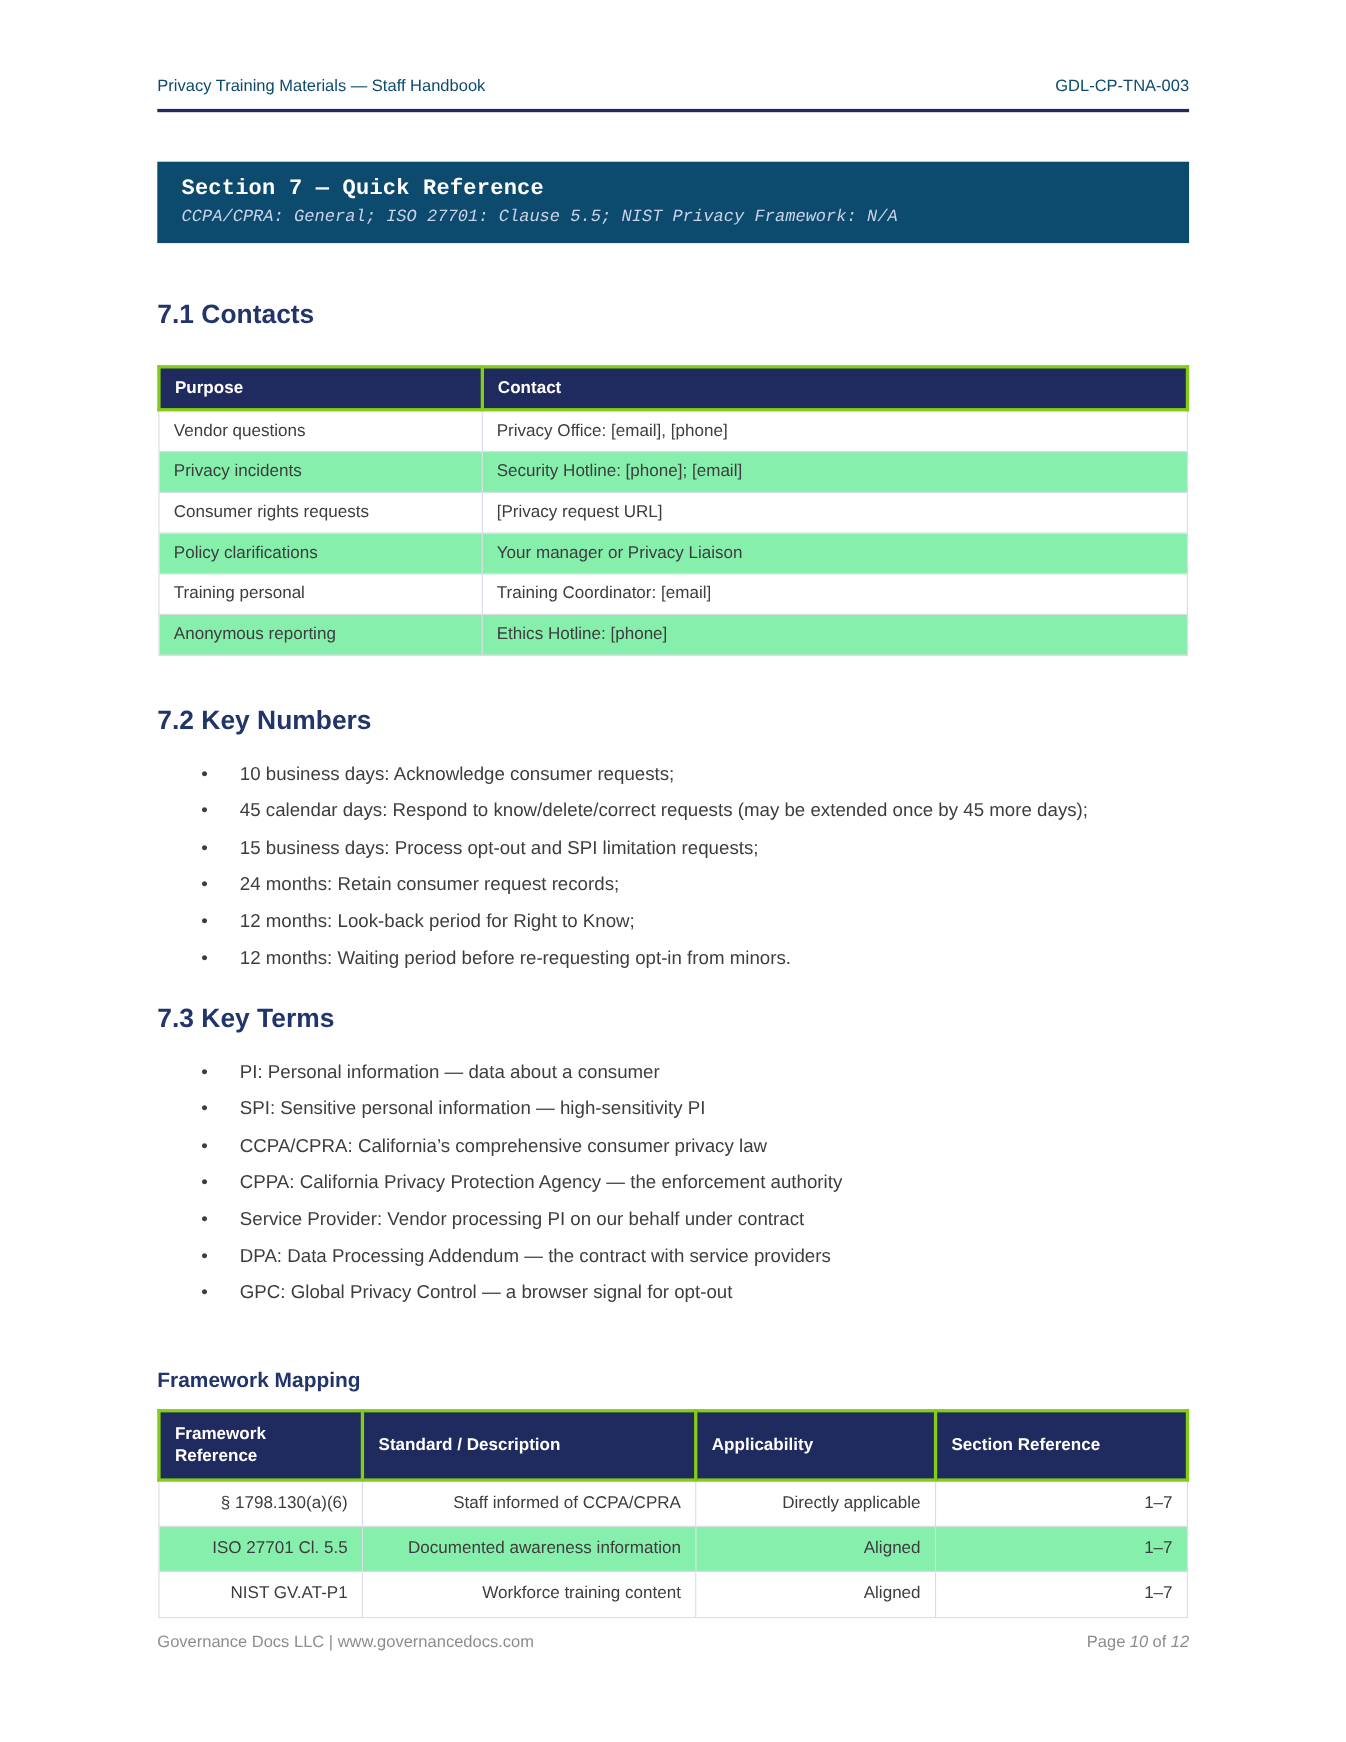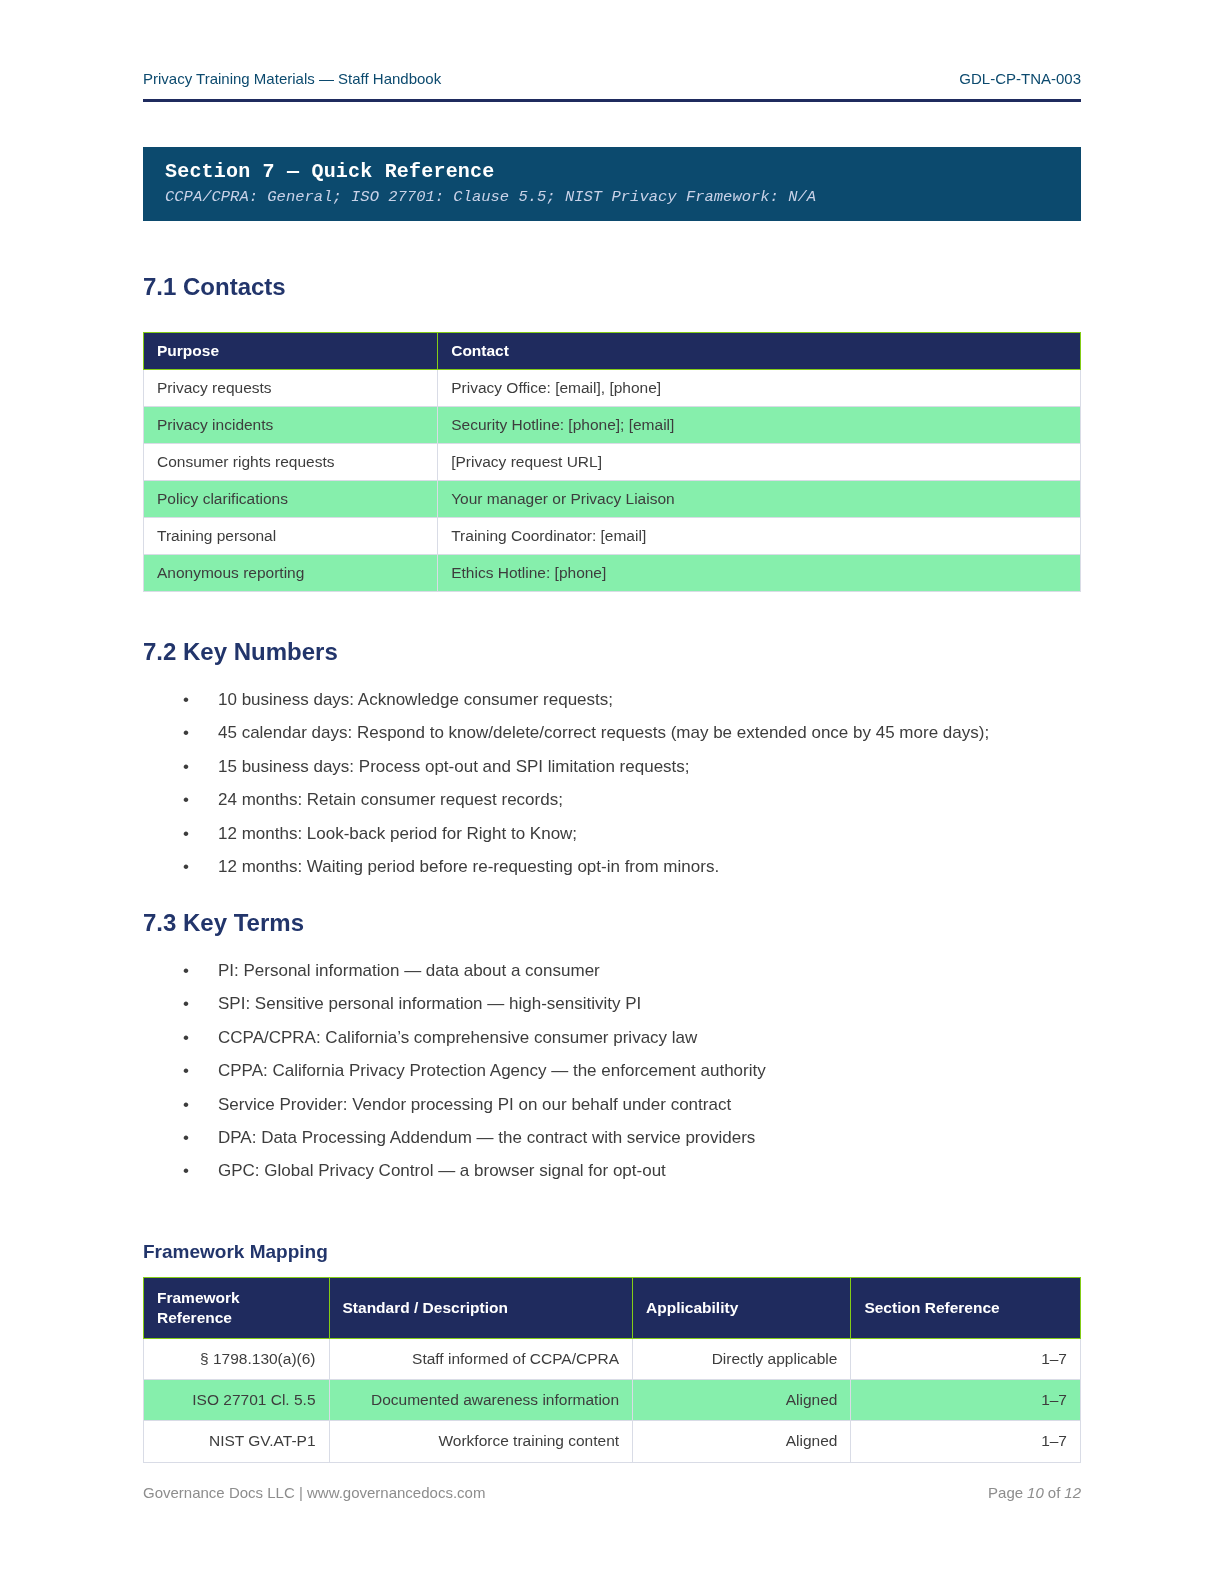--- a/index.html
+++ b/index.html
@@ -49,21 +49,21 @@
     border-collapse: collapse;
     font-size: 15.5px;
     border: 1px solid #b3bacb;
   }
   table.contacts-tbl  { margin-top: 31px; }
   table.framework-tbl { margin-top: 14px; }
   th {
     background: #1f2b5e; color: #ffffff;
     font-weight: bold; text-align: left;
     padding: 9px 13px;
-    border: 1px solid #84cc16;
+    border: 3px solid #84cc16;
     font-size: 15.5px;
   }
   td {
     padding: 9px 13px;
     border: 1px solid #d9dce6;
     color: #3d3d3d;
     vertical-align: top;
   }
   tr.alt td { background: #86efac; }
   .contacts-tbl col.c0 { width: 31.4%; }
@@ -125,21 +125,21 @@
         <col class="c1">
       </colgroup>
     <thead>
       <tr>
         <th>Purpose</th>
         <th>Contact</th>
       </tr>
     </thead>
     <tbody>
       <tr>
-        <td>Privacy requests</td>
+        <td>Vendor questions</td>
         <td>Privacy Office: [email], [phone]</td>
       </tr>
       <tr class="alt">
         <td>Privacy incidents</td>
         <td>Security Hotline: [phone]; [email]</td>
       </tr>
       <tr>
         <td>Consumer rights requests</td>
         <td>[Privacy request URL]</td>
       </tr>

